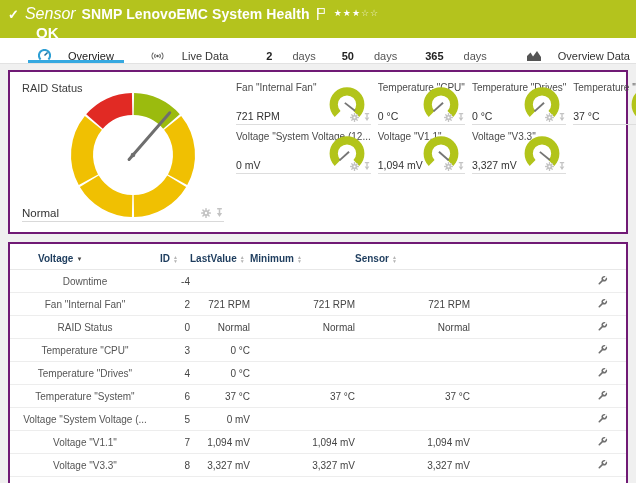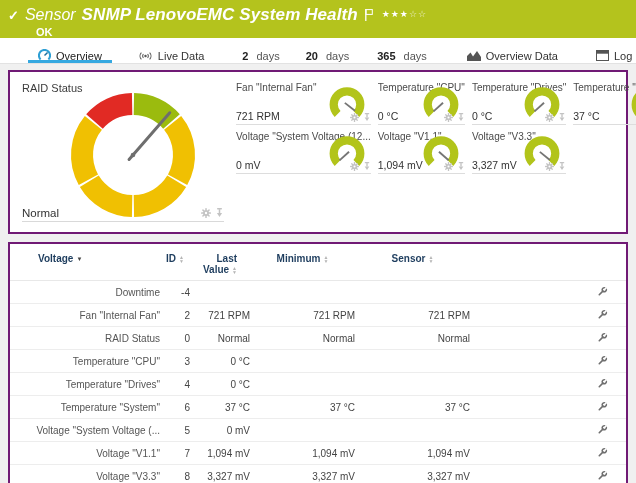--- a/index.html
+++ b/index.html
@@ -4,29 +4,29 @@
 <style>
   html,body{margin:0;padding:0;}
   .app{width:636px;height:483px;overflow:hidden;background:#f0f0f0;
        font-family:"Liberation Sans",sans-serif;position:relative;}
 
   
   .topbar{height:38px;background:#b4c31d;color:#fff;padding:5px 10px 0 8px;box-sizing:border-box;}
   .topbar-row1{display:flex;align-items:center;gap:6px;}
   .check{font-size:13px;font-weight:bold;line-height:1;}
   .kind{font-style:italic;font-size:16px;}
-  .sensor-title{font-weight:bold;font-size:17px;letter-spacing:.1px;font-style:italic;}
+  .sensor-title{font-weight:bold;font-size:14px;letter-spacing:.1px;}
   .flag-wrap{display:flex;align-items:flex-start;margin-left:1px;}
   .stars{font-size:9px;letter-spacing:1px;margin-left:3px;margin-top:-2px;}
-  .status-ok{font-size:11px;font-weight:bold;margin-left:28px;margin-top:1px;}
+  .status-ok{font-size:15px;font-weight:bold;margin-left:28px;margin-top:1px;}
 
   
   .tabbar{height:26px;background:#fff;display:flex;align-items:stretch;padding-left:28px;
           font-size:11px;color:#333;border-bottom:1px solid #e2e2e2;box-sizing:border-box;white-space:nowrap;}
-  .tab{display:flex;align-items:center;gap:5px;padding:0 10px;border-bottom:3px solid transparent;
+  .tab{display:flex;align-items:center;gap:17px;padding:0 10px;border-bottom:3px solid transparent;
        box-sizing:border-box;cursor:pointer;margin-top:13px;}
   .tab svg{flex:none;}
   .tab.active{border-bottom-color:#35a8e0;color:#222;}
   .tab .num{font-weight:bold;color:#222;}
   .tab .days{color:#555;margin-left:3px;}
   .icon-gray{color:#555;}
 
   
   .content{padding:6px 8px 0;}
   .panel{background:#fff;border:2px solid #701a75;box-sizing:border-box;}
@@ -45,30 +45,30 @@
   .gcell{position:relative;}
   .gtitle{font-size:10px;color:#4a4a4a;white-space:nowrap;overflow:hidden;padding-top:2px;}
   .sgauge{position:absolute;right:2px;top:7px;}
   .gfoot{position:absolute;left:0;right:0;bottom:4px;border-bottom:1px solid #ddd;padding-bottom:2px;
          display:flex;justify-content:space-between;align-items:flex-end;}
   .gvalue{font-size:10.5px;color:#333;}
 
   
   .table-panel{min-height:243px;}
   table{width:100%;border-collapse:collapse;table-layout:fixed;font-size:10px;color:#444;}
-  th{color:#1e3d5e;font-weight:bold;text-align:center;padding:9px 0 5px;vertical-align:top;
+  th{color:#1e3d5e;font-weight:bold;text-align:left;padding:9px 0 5px;vertical-align:top;
      border-bottom:1px solid #e8e8e8;font-size:10px;}
   th.col-channel{text-align:left;padding-left:28px;}
   td{padding:4.5px 0;border-bottom:1px solid #ededed;text-align:right;}
-  td.name{text-align:right;color:#555;white-space:nowrap;overflow:hidden;}
+  td.name{text-align:center;color:#555;white-space:nowrap;overflow:hidden;}
   td.action{text-align:right;padding-right:18px;color:#6f6f6f;}
   .sorts{display:inline-flex;flex-direction:column;font-size:5px;color:#b5b5b5;line-height:4px;
          vertical-align:middle;margin-left:3px;}
   .sorted-arrow{font-size:6px;color:#444;margin-left:3px;vertical-align:middle;}
-  .hdr-lines{display:inline-flex;flex-direction:column;align-items:flex-end;line-height:11px;}
+  .hdr-lines{display:inline-flex;flex-direction:row;align-items:flex-end;line-height:11px;}
 </style>
 </head>
 <body>
 
 <svg width="0" height="0" style="position:absolute">
   <defs>
     <g id="i-gear">
       <rect x="6.8" y="0" width="2.4" height="16" rx="1"></rect>
       <rect x="6.8" y="0" width="2.4" height="16" rx="1" transform="rotate(45 8 8)"></rect>
       <rect x="6.8" y="0" width="2.4" height="16" rx="1" transform="rotate(90 8 8)"></rect>
@@ -127,21 +127,21 @@
         </g>
         <circle cx="8" cy="5" r="1.3" fill="currentColor"></circle>
       </svg>
       <span>Live Data</span>
     </div>
     <div class="tab" style="margin-right:6px">
       <span class="num">2</span>
         <span class="days">days</span>
     </div>
     <div class="tab" style="margin-right:8px">
-      <span class="num">20</span>
+      <span class="num">50</span>
         <span class="days">days</span>
     </div>
     <div class="tab" style="margin-right:20px">
       <span class="num">365</span>
         <span class="days">days</span>
     </div>
     <div class="tab" style="margin-right:18px">
       <svg class="icon-gray" width="14" height="11" viewBox="0 0 14 11">
         <path fill="currentColor" d="M0 11 V6 L3.5 2.5 6 6.5 10 1 14 7 V11 Z"></path>
       </svg>

